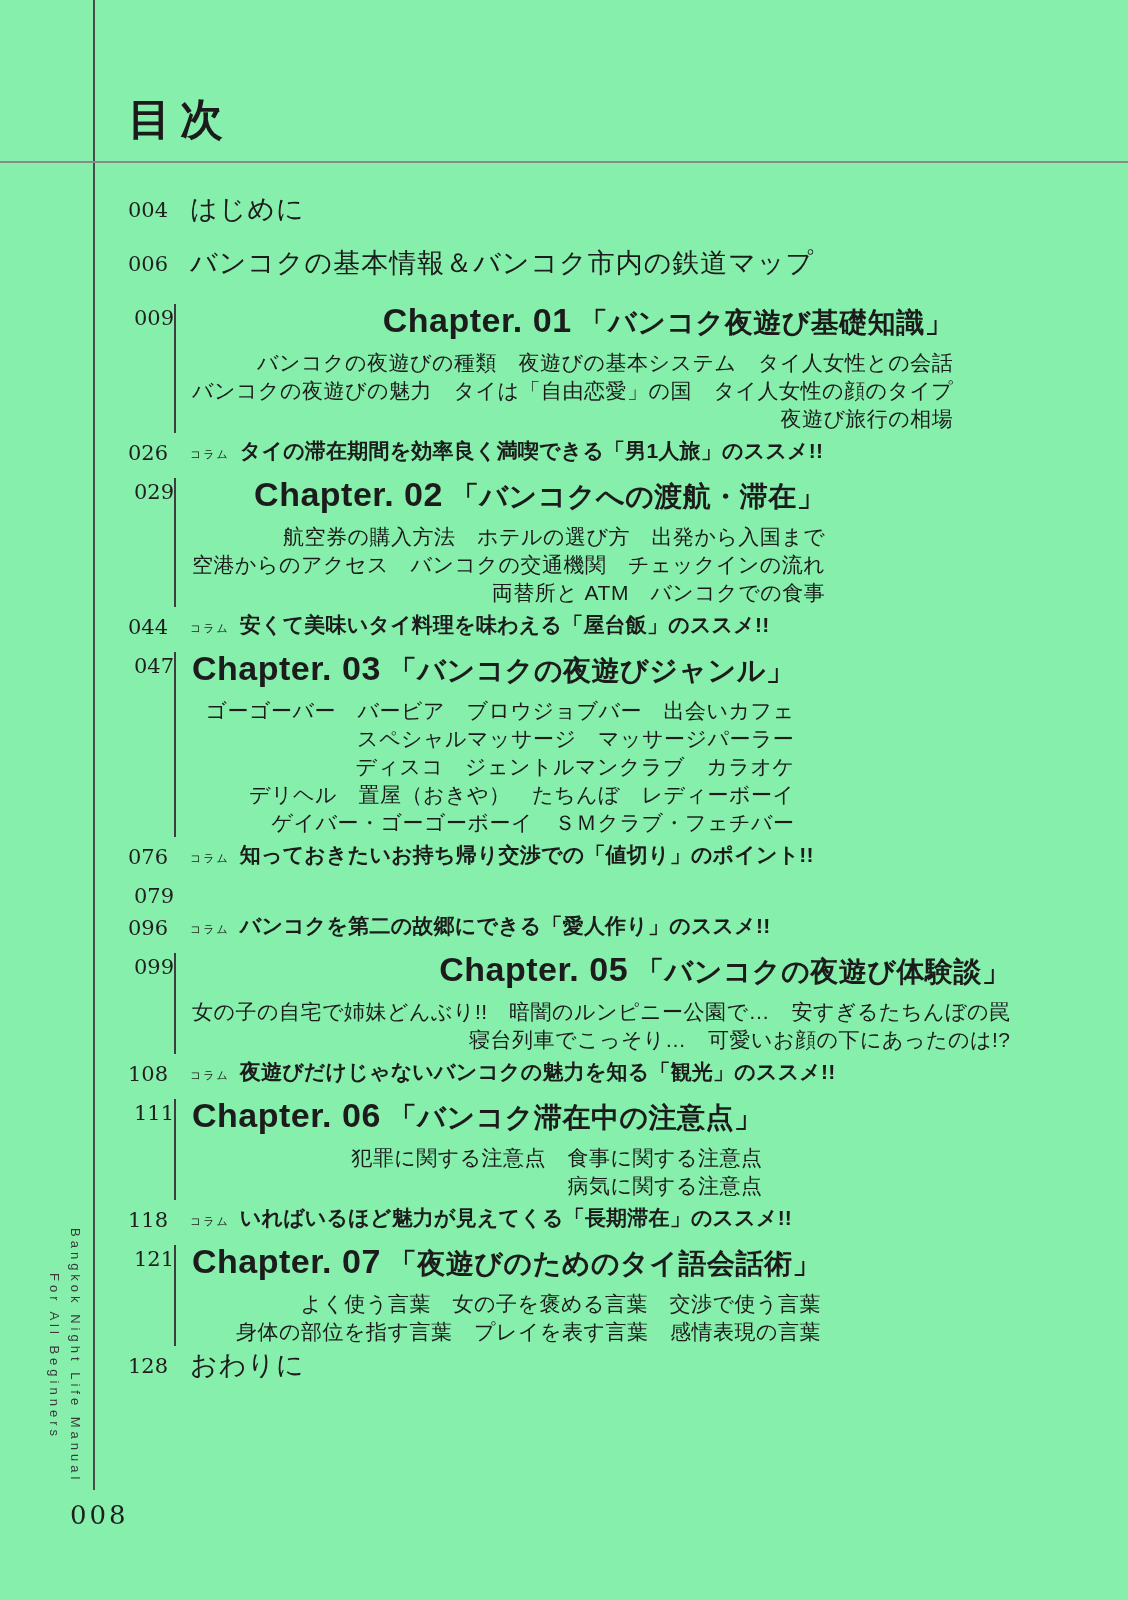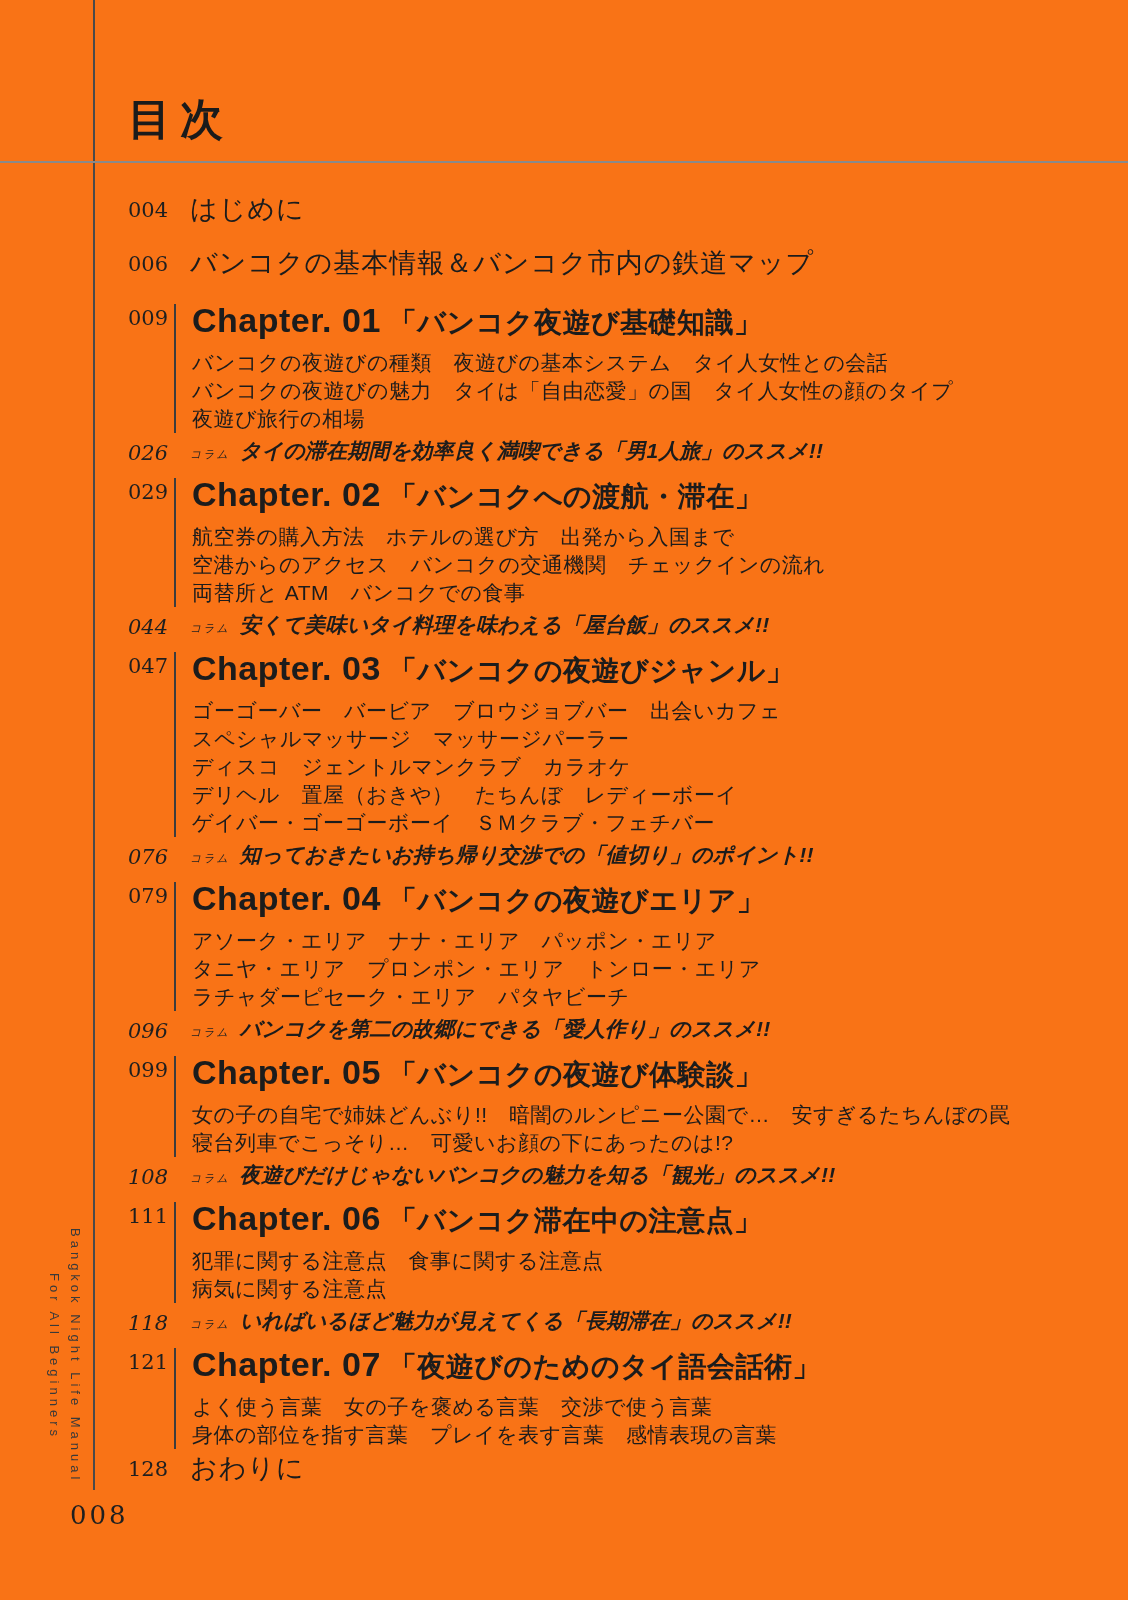--- a/index.html
+++ b/index.html
@@ -4,21 +4,21 @@
 <style>
   html, body { margin: 0; padding: 0; }
   body {
     width: 1128px; height: 1600px;
     background: #ffffff;
     font-family: "Liberation Sans", sans-serif;
     color: #1c1c1c;
     position: relative;
     overflow: hidden;
   }
-  .page { position: relative; width: 1128px; height: 1600px; background: #f97316; }
+  .page { position: relative; width: 1128px; height: 1600px; background: #86efac; }
 
   .v-rule {
     position: absolute; left: 93px; top: 0;
     width: 2px; height: 1490px; background: #4a4a4a;
   }
   .h-rule {
     position: absolute; left: 0; top: 161px;
     width: 1128px; height: 2px; background: #8a8a8a;
   }
 
@@ -36,28 +36,28 @@
     flex: none; width: 46px;
     font-family: "DejaVu Serif", serif;
     font-size: 21px; color: #1f1f1f;
     padding-top: 2px; line-height: 24px;
   }
   .body { padding-left: 16px; }
 
   .entry.simple { line-height: 26px; margin-bottom: 24px; }
   .simple-text { font-size: 27px; font-weight: normal; letter-spacing: 1px; }
 
-  .entry.chapter { margin: 6px 0 6px 0; }
+  .entry.chapter { margin: 6px 0 6px 0; text-align: right; }
   .entry.chapter .body { border-left: 2px solid #3d3d3d; }
   .ch-head { line-height: 32px; margin-bottom: 6px; white-space: nowrap; }
   .ch-label { font-size: 34px; font-weight: 700; letter-spacing: 0.5px; margin-right: 8px; }
   .ch-title { font-size: 28px; font-weight: bold; letter-spacing: 0.5px; }
   .sub { font-size: 21px; font-weight: 500; line-height: 28px; letter-spacing: 0.5px; white-space: nowrap; }
 
-  .entry.column { line-height: 24px; margin-bottom: 12px; font-style: italic; }
+  .entry.column { line-height: 24px; margin-bottom: 12px; }
   .entry.column .body { display: flex; align-items: baseline; }
   .col-label { font-size: 11px; font-weight: 500; letter-spacing: 2px; margin-right: 10px; color: #222; }
   .col-text { font-size: 21px; font-weight: bold; letter-spacing: 0.2px; white-space: nowrap; }
 
   .sidebar-vert {
     position: absolute; left: 44px; top: 1228px; height: 256px;
     writing-mode: vertical-rl;
     text-align: center;
     font-size: 13px; line-height: 21px; letter-spacing: 4px;
     color: #3a3a3a;
@@ -133,26 +133,20 @@
       </div>
       <div class="entry column">
         <div class="num">076</div>
         <div class="body">
           <span class="col-label">コラム</span>
           <span class="col-text">知っておきたいお持ち帰り交渉での「値切り」のポイント!!</span>
         </div>
       </div>
       <div class="entry chapter">
         <div class="num">079</div>
-        <div class="body">
-          <div class="ch-head"><span class="ch-label">Chapter. 04</span><span class="ch-title">「バンコクの夜遊びエリア」</span></div>
-          <div class="sub">アソーク・エリア　ナナ・エリア　パッポン・エリア</div>
-          <div class="sub">タニヤ・エリア　プロンポン・エリア　トンロー・エリア</div>
-          <div class="sub">ラチャダーピセーク・エリア　パタヤビーチ</div>
-        </div>
       </div>
       <div class="entry column">
         <div class="num">096</div>
         <div class="body">
           <span class="col-label">コラム</span>
           <span class="col-text">バンコクを第二の故郷にできる「愛人作り」のススメ!!</span>
         </div>
       </div>
       <div class="entry chapter">
         <div class="num">099</div>

